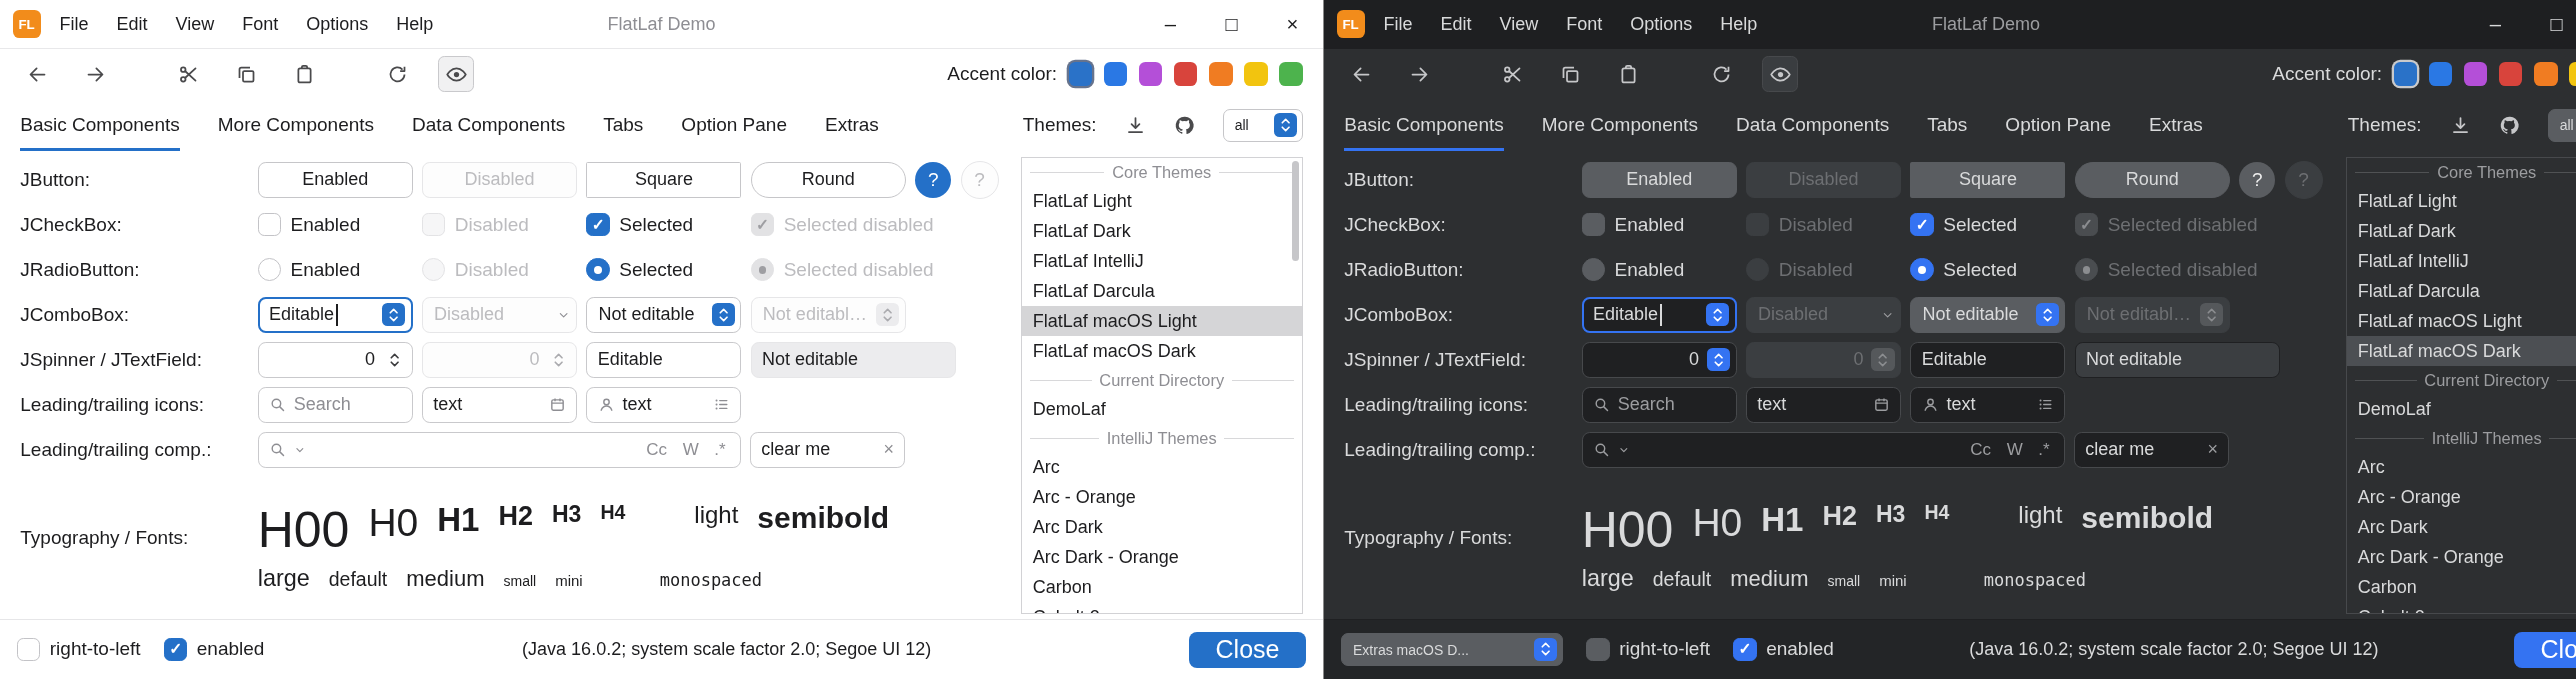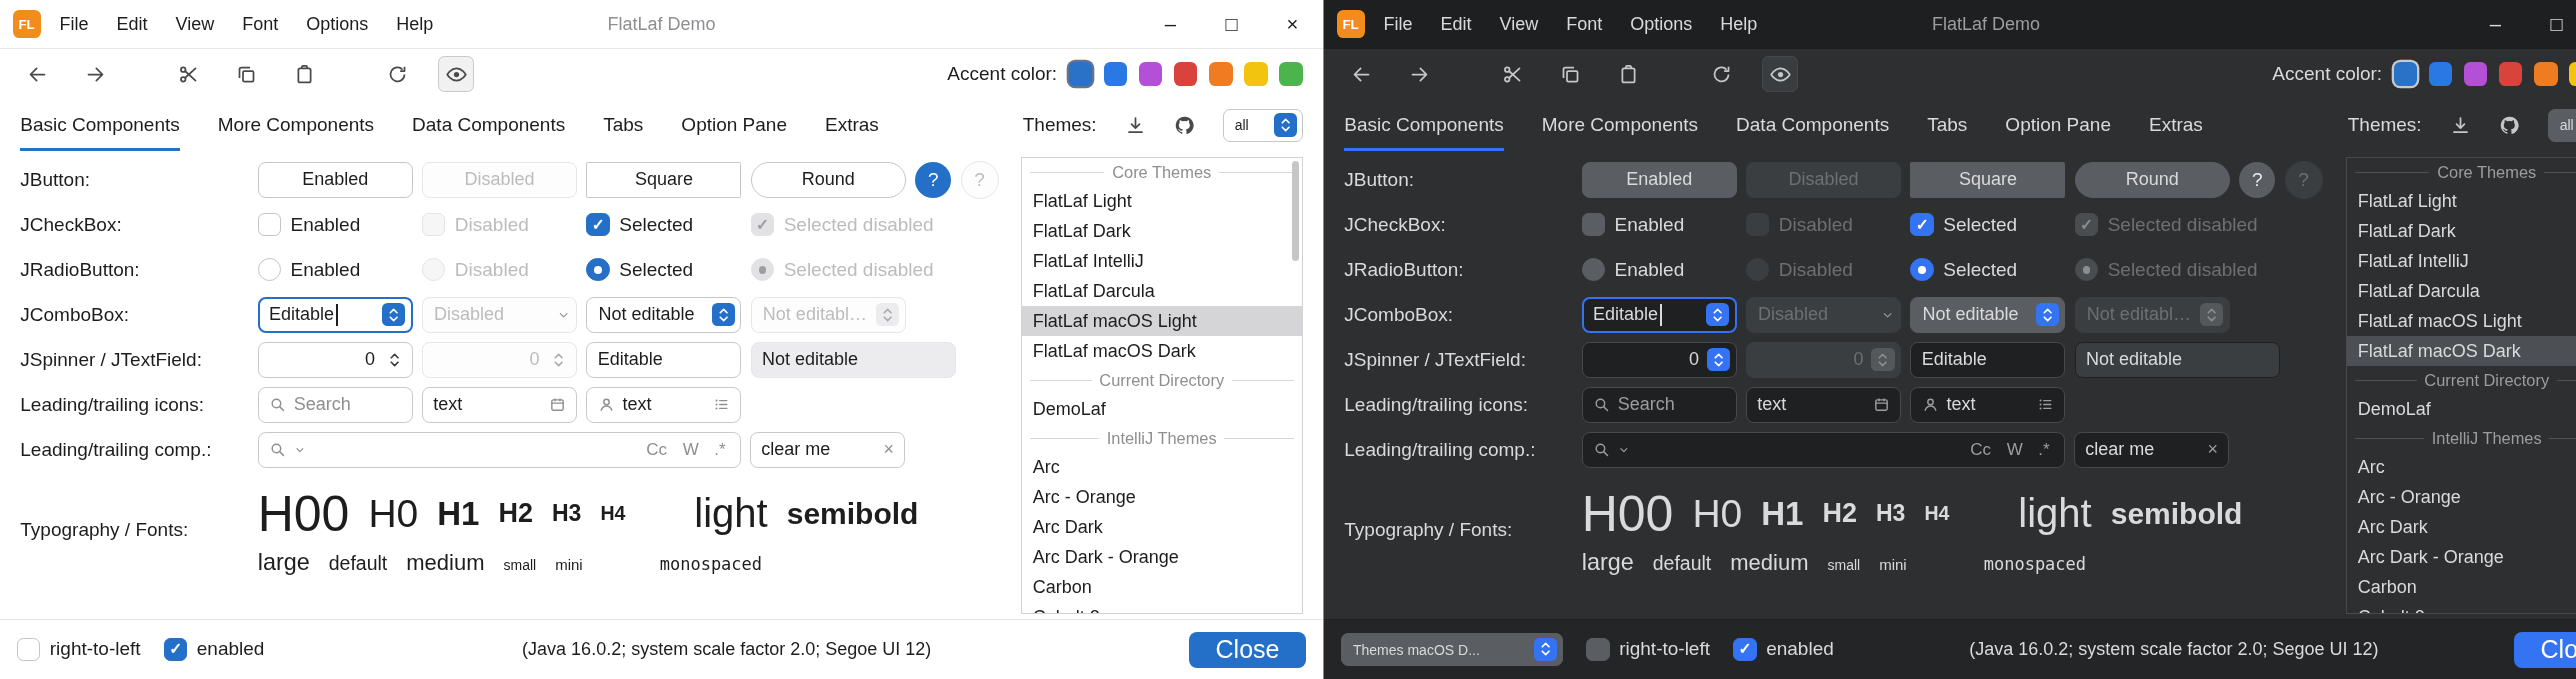--- a/index.html
+++ b/index.html
@@ -111,25 +111,25 @@
   .tfield.widefield{width:483px;}
   .placeholder{color:var(--muted);white-space:nowrap;}
   .ficon{color:var(--muted);display:flex;flex:0 0 auto;}
   .ficon svg{width:17px;height:17px;}
   .ficon.tiny svg{width:11.7px;height:11.7px;}
   .fspacer{flex:1;}
   .matchbtn{color:var(--muted);font-size:17px;padding:0 3.9px;}
   .clear-x{color:var(--muted);font-size:18px;}
   .typo-row{height:auto;margin-top:12.5px;align-items:center;}
   .typo{display:flex;flex-direction:column;gap:6.3px;min-width:0;}
-  .typo-line1{display:flex;align-items:center;gap:19px;}
+  .typo-line1{display:flex;align-items:flex-start;gap:19px;margin-top:16px;}
   .typo-line2{display:flex;align-items:baseline;gap:19px;}
   .h00{font-size:50px;}.h0{font-size:39px;}.h1{font-size:33px;font-weight:600;}
   .h2{font-size:27px;font-weight:600;}.h3{font-size:23px;font-weight:600;}.h4{font-size:19.5px;font-weight:600;}
-  .light-sample{font-size:40px;font-weight:300;margin-left:50px;}
+  .light-sample{font-size:24px;font-weight:300;margin-left:50px;}
   .semibold-sample{font-size:30px;font-weight:600;}
   .t-large{font-size:23.4px;}.t-default{font-size:19.5px;}.t-medium{font-size:22px;}.t-small{font-size:14px;}.t-mini{font-size:15px;}
   .t-mono{font-family:"DejaVu Sans Mono",monospace;font-size:17px;margin-left:58px;}
   
   .right{width:280px;flex:0 0 auto;border:0.8px solid var(--panel-border);background:var(--bg);position:relative;overflow:hidden;height:455px;}
   .theme-sep{height:28px;display:flex;align-items:center;gap:7.8px;color:var(--muted);font-size:16.4px;padding:0 7.8px;box-sizing:border-box;}
   .theme-sep::before,.theme-sep::after{content:"";flex:1;border-top:0.8px solid var(--sep-line);}
   .theme-item{height:30px;display:flex;align-items:center;padding:0 11px;font-size:18px;white-space:nowrap;}
   .theme-item.selected{background:var(--sel-bg);}
   .vscroll{position:absolute;top:3.1px;right:2.3px;width:7px;height:100px;border-radius:3.9px;background:var(--scroll);}
@@ -874,21 +874,21 @@
       <div class="theme-item">Arc Dark</div>
       <div class="theme-item">Arc Dark - Orange</div>
       <div class="theme-item">Carbon</div>
       <div class="theme-item">Cobalt 2</div>
       <div class="vscroll"></div>
     </div>
   </div>
 
   <div class="bottombar">
     <div class="macos-combo laf-combo">
-      <span class="combo-text ellipsis">Themes macOS D...</span>
+      <span class="combo-text ellipsis">Extras macOS D...</span>
       <span class="combo-cap">
             <svg viewBox="0 0 16 24" width="13.3" height="18">
               <path d="M3.5 9 8 4.5 12.5 9" fill="none" stroke="currentColor" stroke-width="2.2" stroke-linecap="round" stroke-linejoin="round"></path>
               <path d="M3.5 15 8 19.5 12.5 15" fill="none" stroke="currentColor" stroke-width="2.2" stroke-linecap="round" stroke-linejoin="round"></path>
             </svg>
           </span>
     </div>
     <div class="bb-cbg">
       <span class="cb"></span>
       <span>right-to-left</span>

